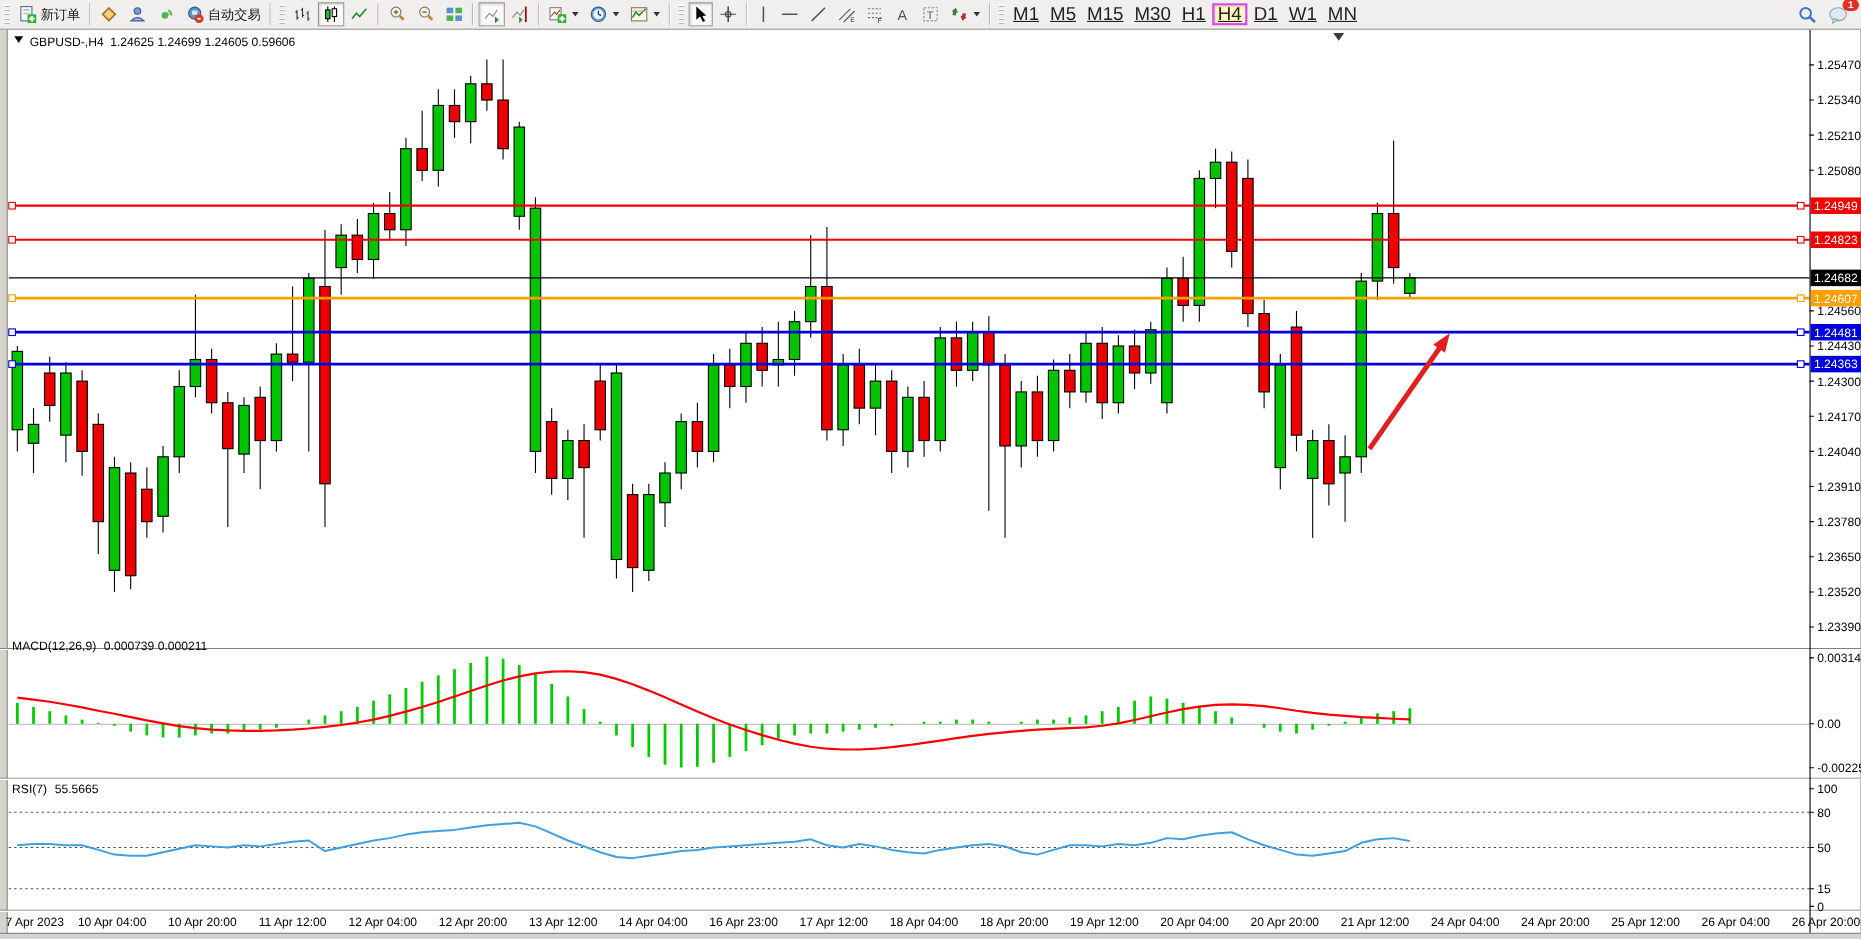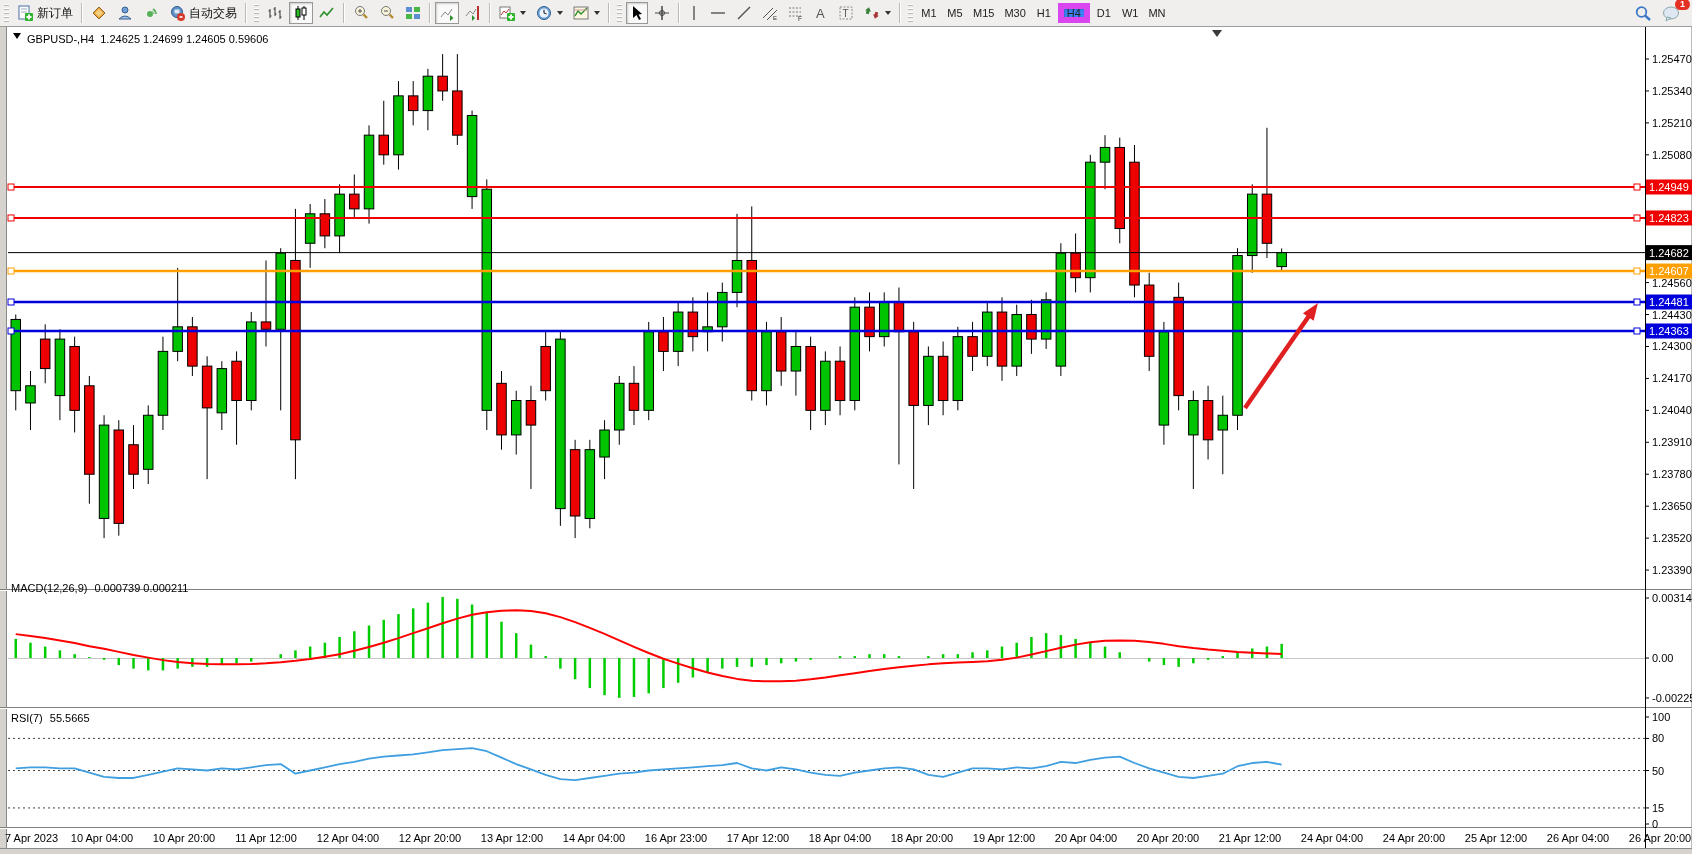--- a/index.html
+++ b/index.html
@@ -13,23 +13,23 @@
   .sep{width:1px;height:20px;background:#bdbab6;border-right:1px solid #fff;margin:0 3px;}
   .tb{display:flex;align-items:center;gap:3px;border:1px solid transparent;background:transparent;
     height:22px;padding:0 3px;margin:0 1px;font-family:inherit;font-size:12px;color:#111;}
   .tb.pressed{background:#fafafa;border:1px solid #9a9894;box-shadow:inset 1px 1px 2px rgba(0,0,0,.18);}
   .tb svg{display:block;}
   .tlabel{white-space:nowrap;}
   .dd{width:0;height:0;border-left:3px solid transparent;border-right:3px solid transparent;
       border-top:4px solid #333;margin-left:2px;}
   #tf-list{display:flex;align-items:center;}
   .tf{border:1px solid transparent;height:20px;min-width:24px;padding:0 3px;margin:0 1px;
-      font-size:11px;color:#222;background:transparent;display:flex;align-items:center;justify-content:center;
-      font-family:inherit;}
-  .tf.pressed{background:#3b82f6;border:6px solid #d946ef;box-shadow:inset 1px 1px 2px rgba(0,0,0,.18);}
+      font-size:17px;color:#222;background:transparent;display:flex;align-items:center;justify-content:center;
+      font-family:inherit;text-decoration:underline;}
+  .tf.pressed{background:#fef9c3;border:2px solid #d946ef;box-shadow:inset 1px 1px 2px rgba(0,0,0,.18);}
   #right-tools{margin-left:auto;display:flex;align-items:center;margin-right:6px;}
   .chatwrap{position:relative;}
   .badge{position:absolute;top:-4px;right:-6px;background:#e33022;color:#fff;border-radius:8px;
     font-size:9px;line-height:11px;min-width:11px;height:11px;text-align:center;padding:0 2px;font-weight:bold;}
   
   #chart-svg{position:absolute;left:0;top:0;}
   .ovl{position:absolute;font-size:11px;color:#000;white-space:nowrap;z-index:3;}
   #symbol-title{left:13px;top:33px;display:flex;align-items:flex-start;gap:6px;}
   .tri-down{width:0;height:0;border-left:4px solid transparent;border-right:4px solid transparent;
     border-top:6px solid #000;}

